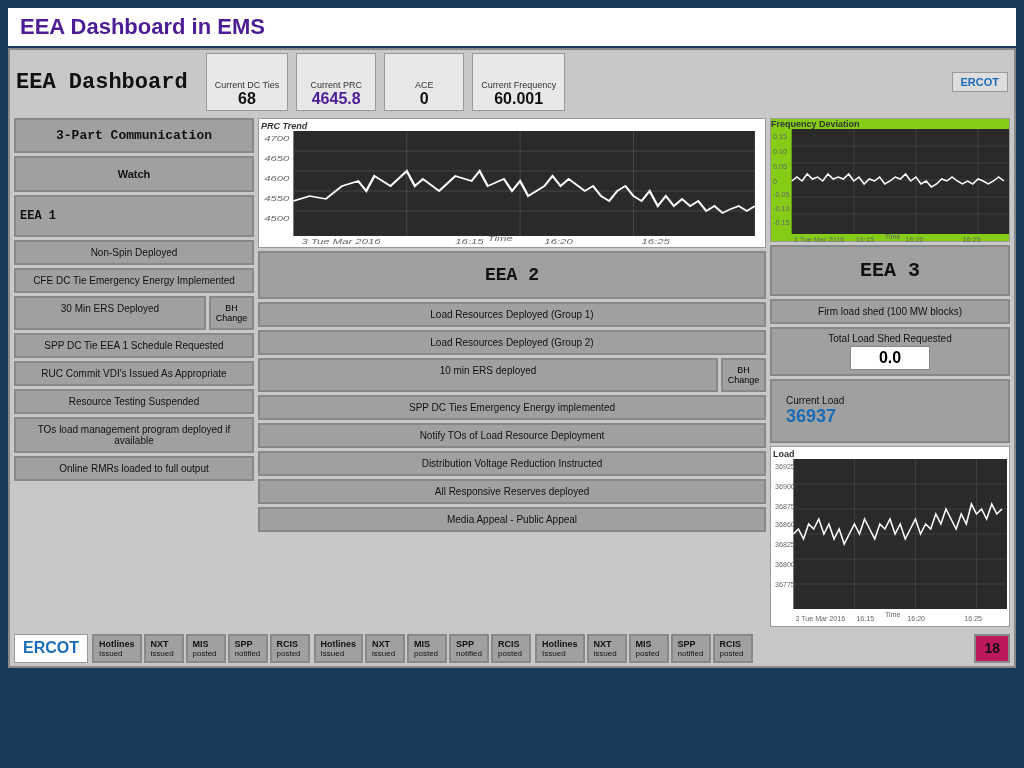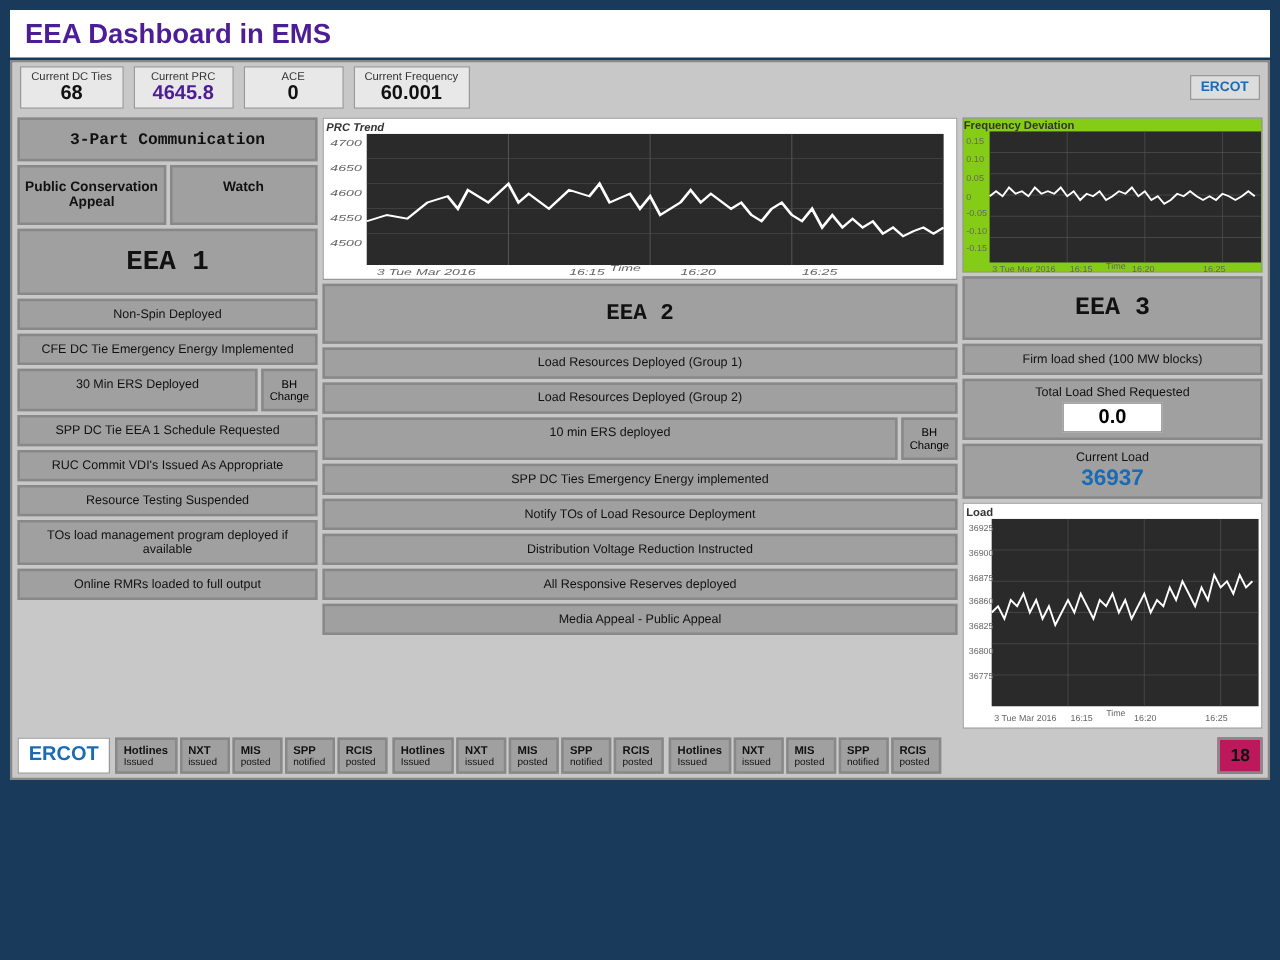--- a/index.html
+++ b/index.html
@@ -46,20 +46,21 @@
     .header-metric {
       background: #e8e8e8;
       border: 1px solid #999;
       padding: 2px 8px;
       text-align: center;
       min-width: 80px;
     }
     .header-metric .label {
       font-size: 9px;
       color: #333;
+      margin-top: 24px;
     }
     .header-metric .value {
       font-size: 16px;
       font-weight: bold;
       color: #111;
     }
     .header-metric .value.blue {
       color: #4c1d95;
     }
     #ercot-logo {
@@ -104,24 +105,23 @@
       border: 2px solid #888;
       text-align: center;
       padding: 10px 4px;
       font-size: 11px;
       font-weight: bold;
       color: #111;
     }
     #eea1-header {
       background: #a0a0a0;
       border: 2px solid #888;
-      text-align: center;
       padding: 12px 4px;
       font-family: 'Courier New', monospace;
-      font-size: 22px;
+      font-size: 12px;
       font-weight: bold;
       color: #111;
     }
     .action-btn {
       background: #a0a0a0;
       border: 2px solid #888;
       text-align: center;
       padding: 5px 4px;
       font-size: 10px;
       color: #111;
@@ -212,22 +212,22 @@
       font-size: 16px;
       font-weight: bold;
       padding: 2px 8px;
       display: inline-block;
       margin-top: 2px;
       min-width: 80px;
     }
     .current-load-box {
       background: #a0a0a0;
       border: 2px solid #888;
-      padding: 4px;
-      text-align: center;
+      padding: 14px;
+      text-align: left;
     }
     .current-load-box .cl-label {
       font-size: 10px;
       color: #111;
     }
     .current-load-box .cl-value {
       font-size: 18px;
       font-weight: bold;
       color: #1a6bb5;
     }
@@ -303,20 +303,23 @@
 <body>
 
 <div id="outer-container">
   <div id="title-bar">
     <span>EEA Dashboard in EMS</span>
   </div>
 
   <div id="main-panel">
 
     <div id="top-header">
+      <div id="ea-title">
+        <span>EEA Dashboard</span>
+      </div>
       <div class="header-metric">
         <div class="label">Current DC Ties</div>
         <div class="value">68</div>
       </div>
       <div class="header-metric">
         <div class="label">Current PRC</div>
         <div class="value blue">4645.8</div>
       </div>
       <div class="header-metric">
         <div class="label">ACE</div>
@@ -331,23 +334,20 @@
       </div>
     </div>
 
     <div id="content-area">
 
       <div id="left-panel">
         <div id="comm-header">
           <span>3-Part Communication</span>
         </div>
         <div id="appeal-row">
-          <div class="appeal-btn">
-            <span>Public Conservation Appeal</span>
-          </div>
           <div class="appeal-btn">
             <span>Watch</span>
           </div>
         </div>
         <div id="eea1-header">
           <span>EEA 1</span>
         </div>
         <div class="action-btn">Non-Spin Deployed</div>
         <div class="action-btn">CFE DC Tie Emergency Energy Implemented</div>
         <div class="action-row">

